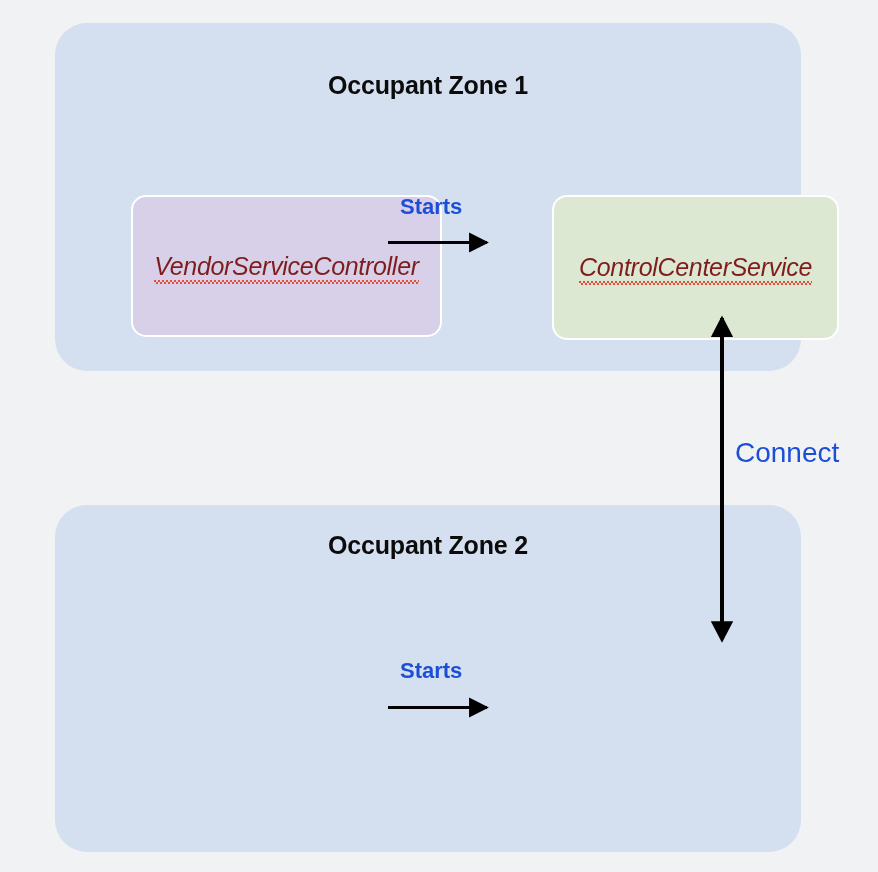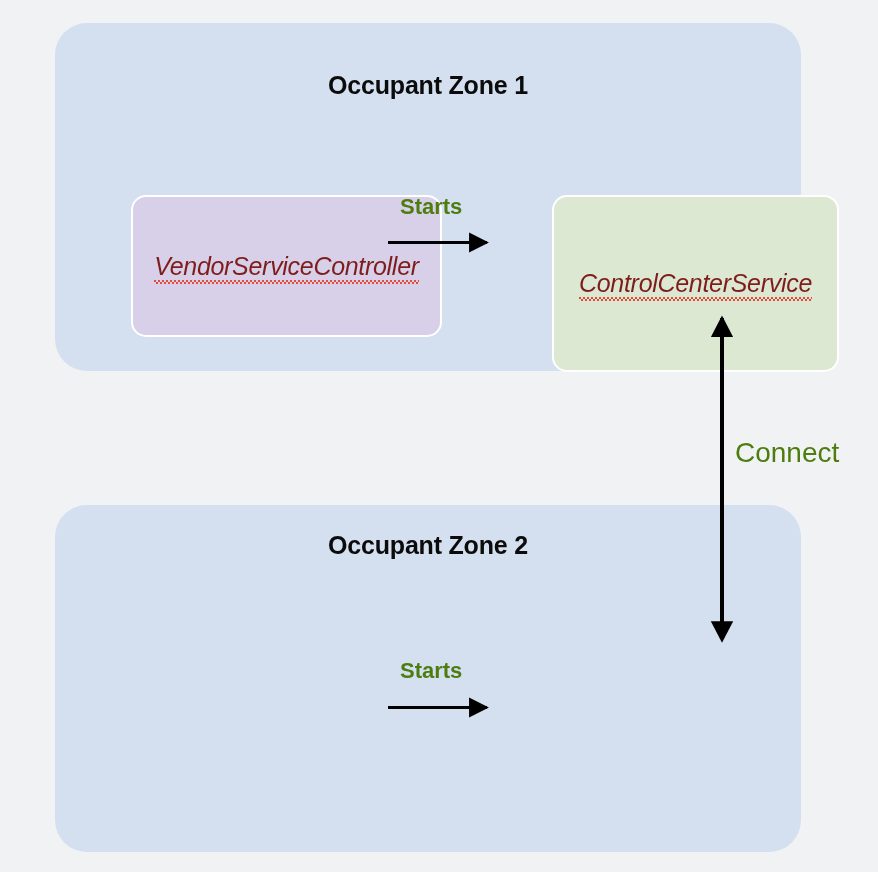--- a/index.html
+++ b/index.html
@@ -75,26 +75,26 @@
       linear-gradient(-45deg, transparent 45%, #e34b3a 45%, #e34b3a 55%, transparent 55%);
     background-size: 4px 4px;
     background-repeat: repeat-x;
     background-position: 0 0, 2px 0;
   }
 
   .node.vendor { background: #d7d0e8; }
   .node.control { background: #dde8d3; }
 
   #vendor-1  { left: 76px;  top: 172px; width: 311px; height: 142px; }
-  #control-1 { left: 497px; top: 172px; width: 287px; height: 177px; }
+  #control-1 { left: 497px; top: 172px; width: 287px; height: 145px; }
 
   
   .edge-label {
     position: absolute;
-    color: #4d7c0f;
+    color: #1d4ed8;
     white-space: nowrap;
   }
   .edge-label.starts {
     font-size: 22px;
     font-weight: bold;
   }
   .edge-label.connect {
     font-size: 28px;
     font-weight: normal;
   }

